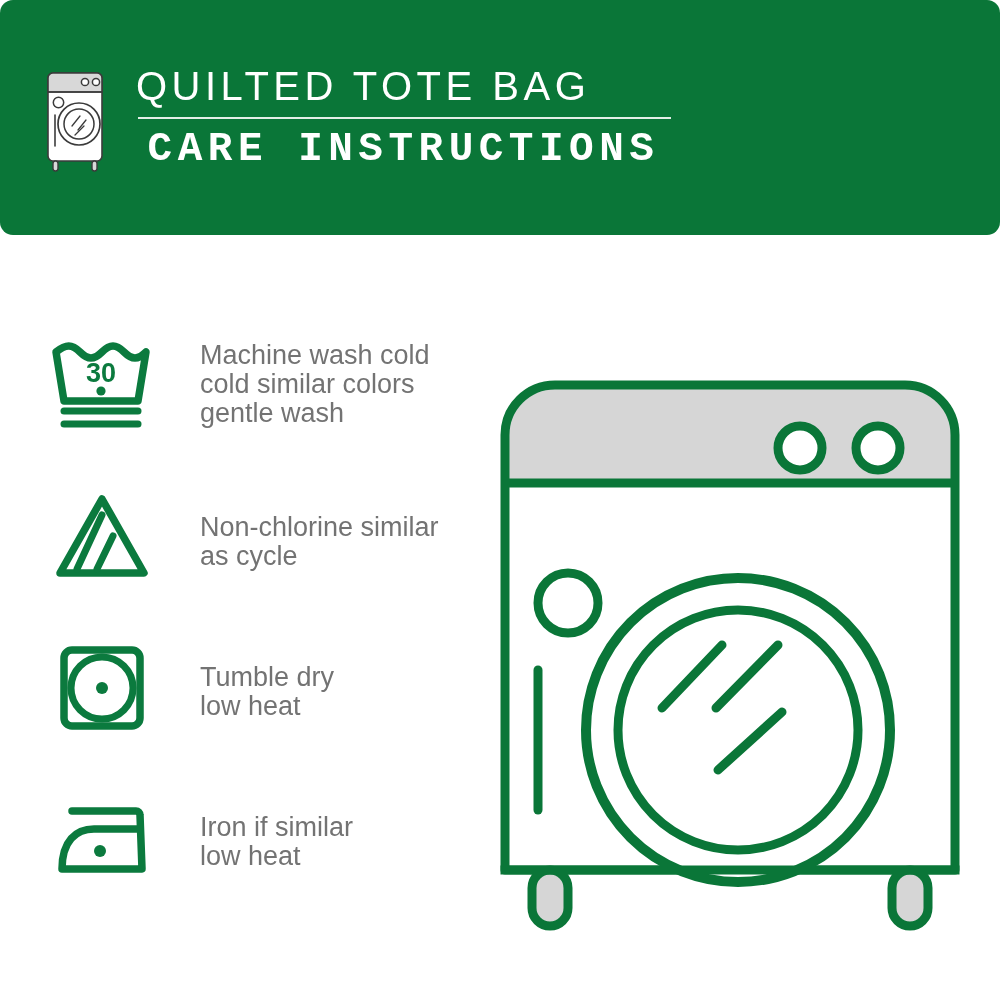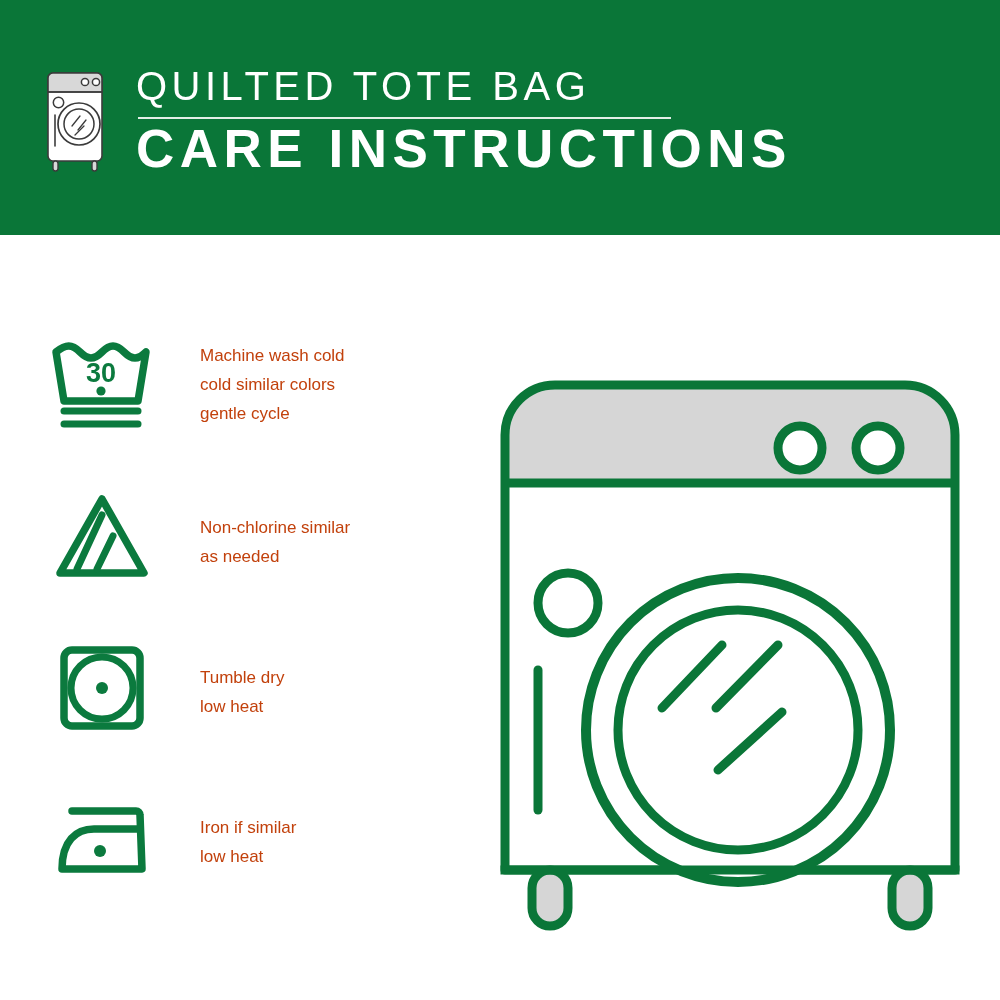--- a/index.html
+++ b/index.html
@@ -16,20 +16,21 @@
   }
 
   
   .header-banner {
     position: absolute;
     left: 0;
     top: 0;
     width: 1000px;
     height: 235px;
     background: #0a7638;
+    border-radius: 13px;
   }
   .header-inner {
     position: absolute;
     left: 44px;
     top: 62px;
     display: flex;
     align-items: flex-start;
   }
   .header-logo {
     width: 62px;
@@ -51,26 +52,26 @@
     font-family: "Liberation Sans", sans-serif;
   }
   .title-rule {
     width: 533px;
     height: 1.5px;
     background: #e3efe7;
     margin: 7px 0 6px 2px;
   }
   .title-sub {
     color: #ffffff;
-    font-size: 53px;
+    font-size: 41px;
     font-weight: 700;
     letter-spacing: 5.5px;
     line-height: 48px;
     white-space: nowrap;
-    font-family: Liberation Sans, sans-serif;
+    font-family: Liberation Mono, monospace;
     text-align: center;
   }
 
   
   .body-area {
     position: absolute;
     left: 0;
     top: 235px;
     width: 848px;
     height: 765px;
@@ -94,22 +95,22 @@
     width: 108px;
     flex: none;
     display: flex;
     align-items: center;
     justify-content: flex-start;
     padding-top: 4px;
   }
   .care-text {
     padding-left: 42px;
     padding-top: 6px;
-    color: #c2410c;
-    font-size: 17px;
+    color: #737373;
+    font-size: 27px;
     line-height: 29px;
     font-weight: 400;
     font-family: "Liberation Sans", sans-serif;
   }
   .care-item.item-bleach .care-text,
   .care-item.item-dry .care-text,
   .care-item.item-iron .care-text {
     padding-top: 28px;
   }
 
@@ -165,35 +166,35 @@
                    L88 62 L14 62 Z" fill="none" stroke="#0b7a3e" stroke-width="7.5" stroke-linejoin="round" stroke-linecap="round"></path>
           <text x="51" y="43" text-anchor="middle" font-family="Liberation Sans, sans-serif" font-size="27" font-weight="700" fill="#0b7a3e">30</text>
           <circle cx="51" cy="52" r="4.6" fill="#0b7a3e"></circle>
           <line x1="14" y1="72" x2="88" y2="72" stroke="#0b7a3e" stroke-width="7" stroke-linecap="round"></line>
           <line x1="14" y1="85" x2="88" y2="85" stroke="#0b7a3e" stroke-width="7" stroke-linecap="round"></line>
         </svg>
       </div>
       <div class="care-text">
         <div>Machine wash cold</div>
         <div>cold similar colors</div>
-        <div>gentle cycle</div>
+        <div>gentle wash</div>
       </div>
     </div>
 
     <div class="care-item item-bleach">
       <div class="care-symbol">
         <svg width="104" height="96" viewBox="0 0 104 96">
           <path d="M52 10 L94 84 L10 84 Z" fill="none" stroke="#0b7a3e" stroke-width="7.5" stroke-linejoin="round"></path>
           <line x1="52" y1="26" x2="27" y2="80" stroke="#0b7a3e" stroke-width="7" stroke-linecap="round"></line>
           <line x1="63" y1="47" x2="47" y2="80" stroke="#0b7a3e" stroke-width="7" stroke-linecap="round"></line>
         </svg>
       </div>
       <div class="care-text">
         <div>Non-chlorine similar</div>
-        <div>as needed</div>
+        <div>as cycle</div>
       </div>
     </div>
 
     <div class="care-item item-dry">
       <div class="care-symbol">
         <svg width="104" height="96" viewBox="0 0 104 96">
           <rect x="14" y="11" width="76" height="76" rx="8" fill="none" stroke="#0b7a3e" stroke-width="7.5"></rect>
           <circle cx="52" cy="49" r="31" fill="none" stroke="#0b7a3e" stroke-width="7"></circle>
           <circle cx="52" cy="49" r="6" fill="#0b7a3e"></circle>
         </svg>

